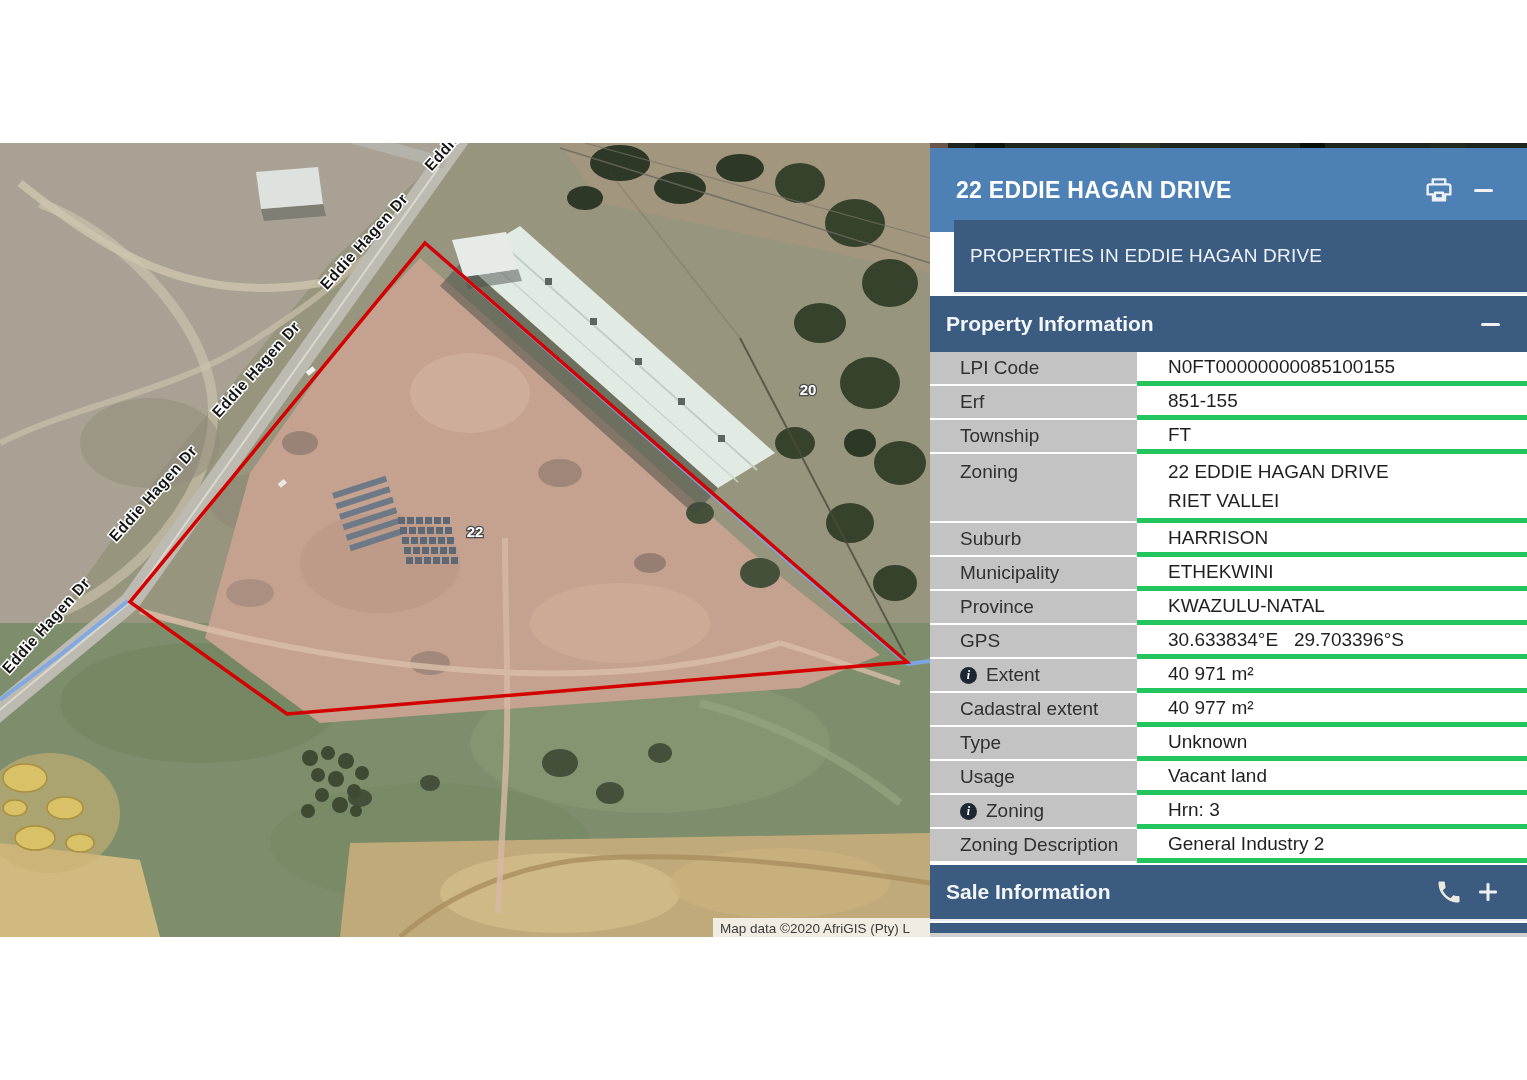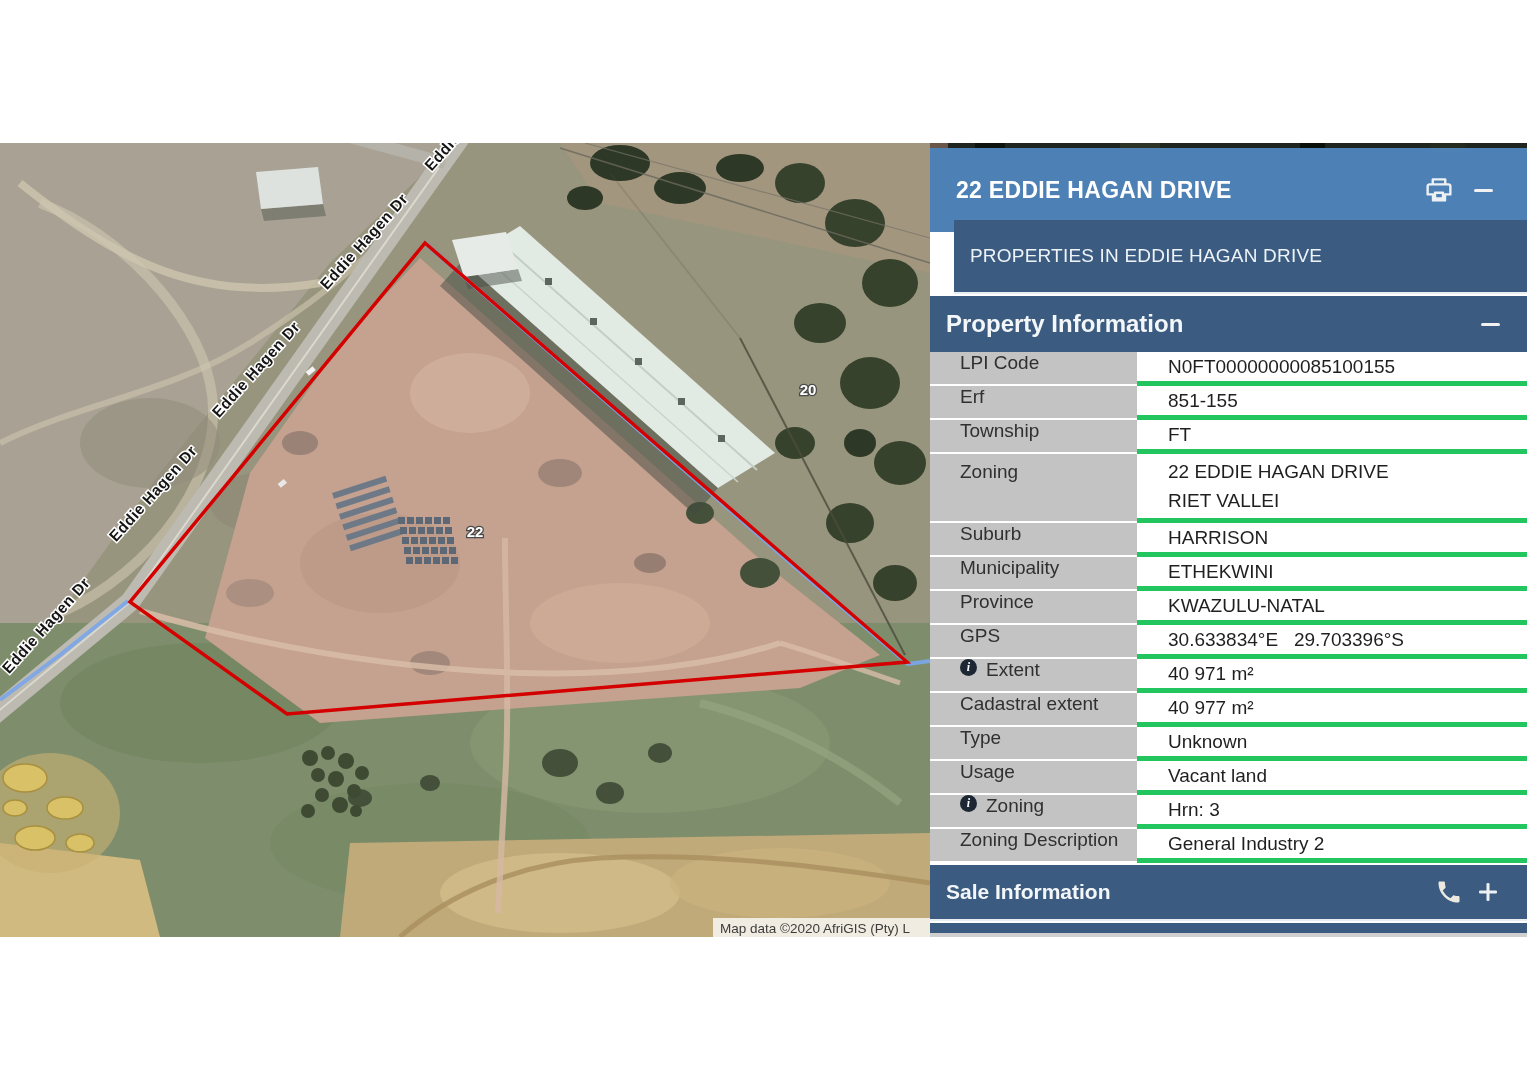--- a/index.html
+++ b/index.html
@@ -18,32 +18,32 @@
   .panel-header{position:absolute;left:0;top:0;width:100%;height:84px;background:var(--header-blue,#4d80b5);
     display:flex;align-items:center;padding:0 22px 0 26px;}
   .panel-title{color:#ffffff;font-size:23px;font-weight:bold;letter-spacing:.3px;flex:1;}
   .icon-btn{display:flex;align-items:center;justify-content:center;width:44px;height:44px;cursor:pointer;}
   .minus-bar{display:inline-block;width:19px;height:3px;background:#f2f2f2;border-radius:2px;}
 
   .bar{background:var(--bar-blue,#3b5c80);display:flex;align-items:center;padding:0 16px;}
   .properties-bar{position:absolute;left:0;top:72px;width:100%;height:74px;border-bottom:2px solid #e9eef2;margin-left:24px;}
   .properties-bar span{color:#eef3f7;font-size:19px;letter-spacing:.2px;}
   .propinfo-bar{position:absolute;left:0;top:148px;width:100%;height:56px;padding-right:22px;}
-  .propinfo-bar .bar-label{color:#f4f7fa;font-size:24px;font-weight:600;flex:1;}
+  .propinfo-bar .bar-label{color:#f4f7fa;font-size:21px;font-weight:600;flex:1;}
   .sale-bar{position:absolute;left:0;top:717px;width:100%;height:56px;padding-right:22px;border-bottom:2px solid #e9eef2;}
   .sale-bar .bar-label{color:#f4f7fa;font-size:21px;font-weight:600;flex:1;}
   .bar-extra{position:absolute;left:0;top:775px;width:100%;height:10px;background:var(--bar-blue,#3b5c80);}
   .bar-extra-grey{position:absolute;left:0;top:785px;width:100%;height:4px;background:#cfcfcf;}
 
   
   .ptable{position:absolute;left:0;top:204px;width:100%;}
   .trow{display:flex;min-height:34px;}
   .trow.tall{min-height:69px;}
   .row-label{width:207px;background:var(--cell-grey,#c3c3c3);border-bottom:2px solid #ffffff;
-    display:flex;gap:9px;padding-left:30px;color:#303030;font-size:19px;}
+    display:flex;align-items:center;gap:9px;padding-left:30px;color:#303030;font-size:19px;}
   .trow.tall .row-label{align-items:flex-start;padding-top:7px;}
   .row-value{flex:1;background:#ffffff;border-bottom:5px solid #22c55e;display:flex;flex-direction:column;
     justify-content:center;padding-left:31px;color:#1f1f1f;font-size:19px;white-space:pre-wrap;gap:7px;}
   .info-dot{width:17px;height:17px;border-radius:50%;background:#1d2733;color:#fff;font-size:12px;font-weight:bold;
     display:inline-flex;align-items:center;justify-content:center;flex:0 0 auto;font-family:"Liberation Serif",serif;font-style:italic;}
 </style>
 </head>
 <body>
 
 <div class="canvas">

